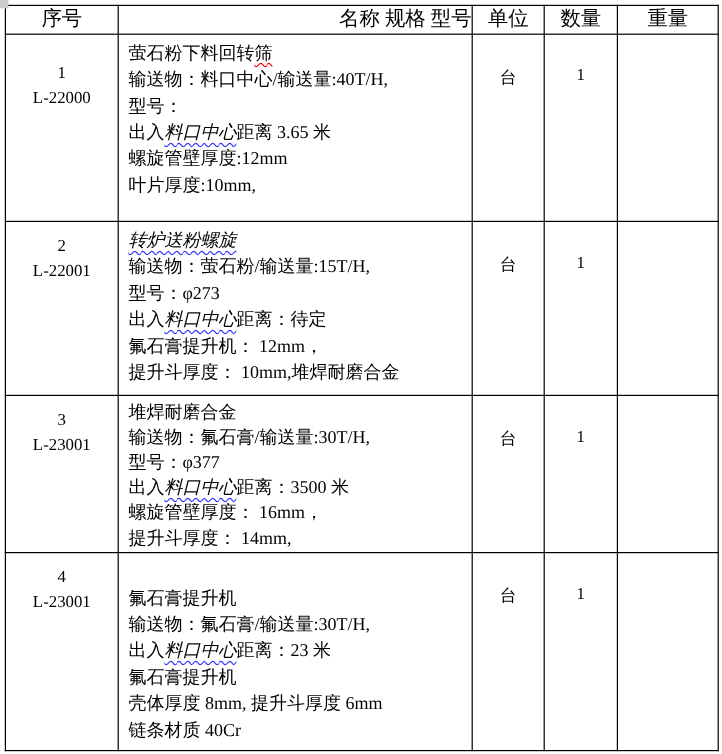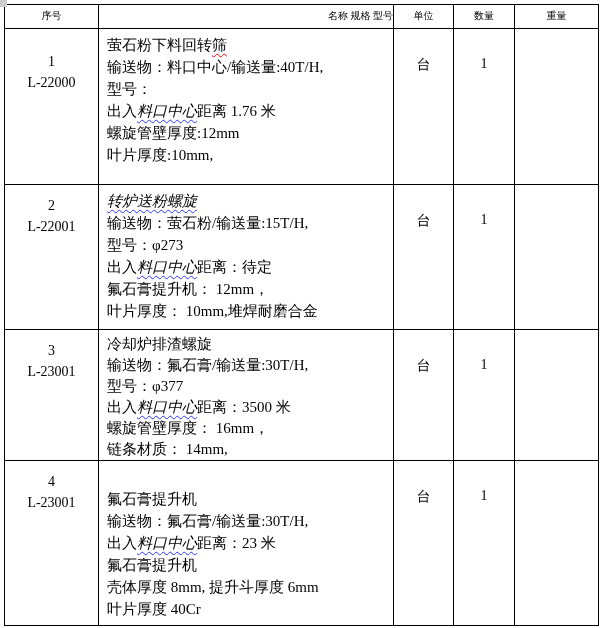--- a/index.html
+++ b/index.html
@@ -28,21 +28,21 @@
 
   th, td {
     border: 1px solid #000000;
     padding: 0;
     vertical-align: top;
     overflow: hidden;
     font-weight: normal;
   }
   thead tr { height: 24px; }
   th {
-    font-size: 10px;
+    font-size: 17px;
     text-align: center;
     line-height: 22px;
   }
   th.h-name { text-align: right; padding-left: 8px; }
 
   tr.row-0 { height: 156px; }
   tr.row-1 { height: 145px; }
   tr.row-2 { height: 131px; }
   tr.row-3 { height: 165px; }
 
@@ -112,74 +112,74 @@
   <tbody id="table-body">
       <tr class="row-0">
         <td class="seq-cell">
           <div>1</div>
           <div>L-22000</div>
         </td>
         <td class="name-cell">
           <div class="line"><span>萤石粉下料回转</span><span class="wavy-red">筛</span></div>
           <div class="line"><span>输送物：料口中心/输送量:40T/H,</span></div>
           <div class="line"><span>型号：</span></div>
-          <div class="line"><span>出入</span><span class="wavy-blue">料口中心</span><span>距离 1.76 米</span></div>
+          <div class="line"><span>出入</span><span class="wavy-blue">料口中心</span><span>距离 3.65 米</span></div>
           <div class="line"><span>螺旋管壁厚度:12mm</span></div>
           <div class="line"><span>叶片厚度:10mm,</span></div>
         </td>
         <td class="unit-cell">台</td>
         <td class="qty-cell">1</td>
         <td class="weight-cell"></td>
       </tr>
       <tr class="row-1">
         <td class="seq-cell">
           <div>2</div>
           <div>L-22001</div>
         </td>
         <td class="name-cell">
           <div class="line"><span class="wavy-blue">转炉送粉螺旋</span></div>
           <div class="line"><span>输送物：萤石粉/输送量:15T/H,</span></div>
           <div class="line"><span>型号：φ273</span></div>
           <div class="line"><span>出入</span><span class="wavy-blue">料口中心</span><span>距离：待定</span></div>
           <div class="line"><span>氟石膏提升机： 12mm，</span></div>
-          <div class="line"><span>叶片厚度： 10mm,堆焊耐磨合金</span></div>
+          <div class="line"><span>提升斗厚度： 10mm,堆焊耐磨合金</span></div>
         </td>
         <td class="unit-cell">台</td>
         <td class="qty-cell">1</td>
         <td class="weight-cell"></td>
       </tr>
       <tr class="row-2">
         <td class="seq-cell">
           <div>3</div>
           <div>L-23001</div>
         </td>
         <td class="name-cell">
-          <div class="line"><span>冷却炉排渣螺旋</span></div>
+          <div class="line"><span>堆焊耐磨合金</span></div>
           <div class="line"><span>输送物：氟石膏/输送量:30T/H,</span></div>
           <div class="line"><span>型号：φ377</span></div>
           <div class="line"><span>出入</span><span class="wavy-blue">料口中心</span><span>距离：3500 米</span></div>
           <div class="line"><span>螺旋管壁厚度： 16mm，</span></div>
-          <div class="line"><span>链条材质： 14mm,</span></div>
+          <div class="line"><span>提升斗厚度： 14mm,</span></div>
         </td>
         <td class="unit-cell">台</td>
         <td class="qty-cell">1</td>
         <td class="weight-cell"></td>
       </tr>
       <tr class="row-3">
         <td class="seq-cell">
           <div>4</div>
           <div>L-23001</div>
         </td>
         <td class="name-cell">
           <div class="line"></div>
           <div class="line"><span>氟石膏提升机</span></div>
           <div class="line"><span>输送物：氟石膏/输送量:30T/H,</span></div>
           <div class="line"><span>出入</span><span class="wavy-blue">料口中心</span><span>距离：23 米</span></div>
           <div class="line"><span>氟石膏提升机</span></div>
           <div class="line"><span>壳体厚度 8mm, 提升斗厚度 6mm</span></div>
-          <div class="line"><span>叶片厚度 40Cr</span></div>
+          <div class="line"><span>链条材质 40Cr</span></div>
         </td>
         <td class="unit-cell">台</td>
         <td class="qty-cell">1</td>
         <td class="weight-cell"></td>
       </tr>
     </tbody>
 </table>
 
 </body></html>

